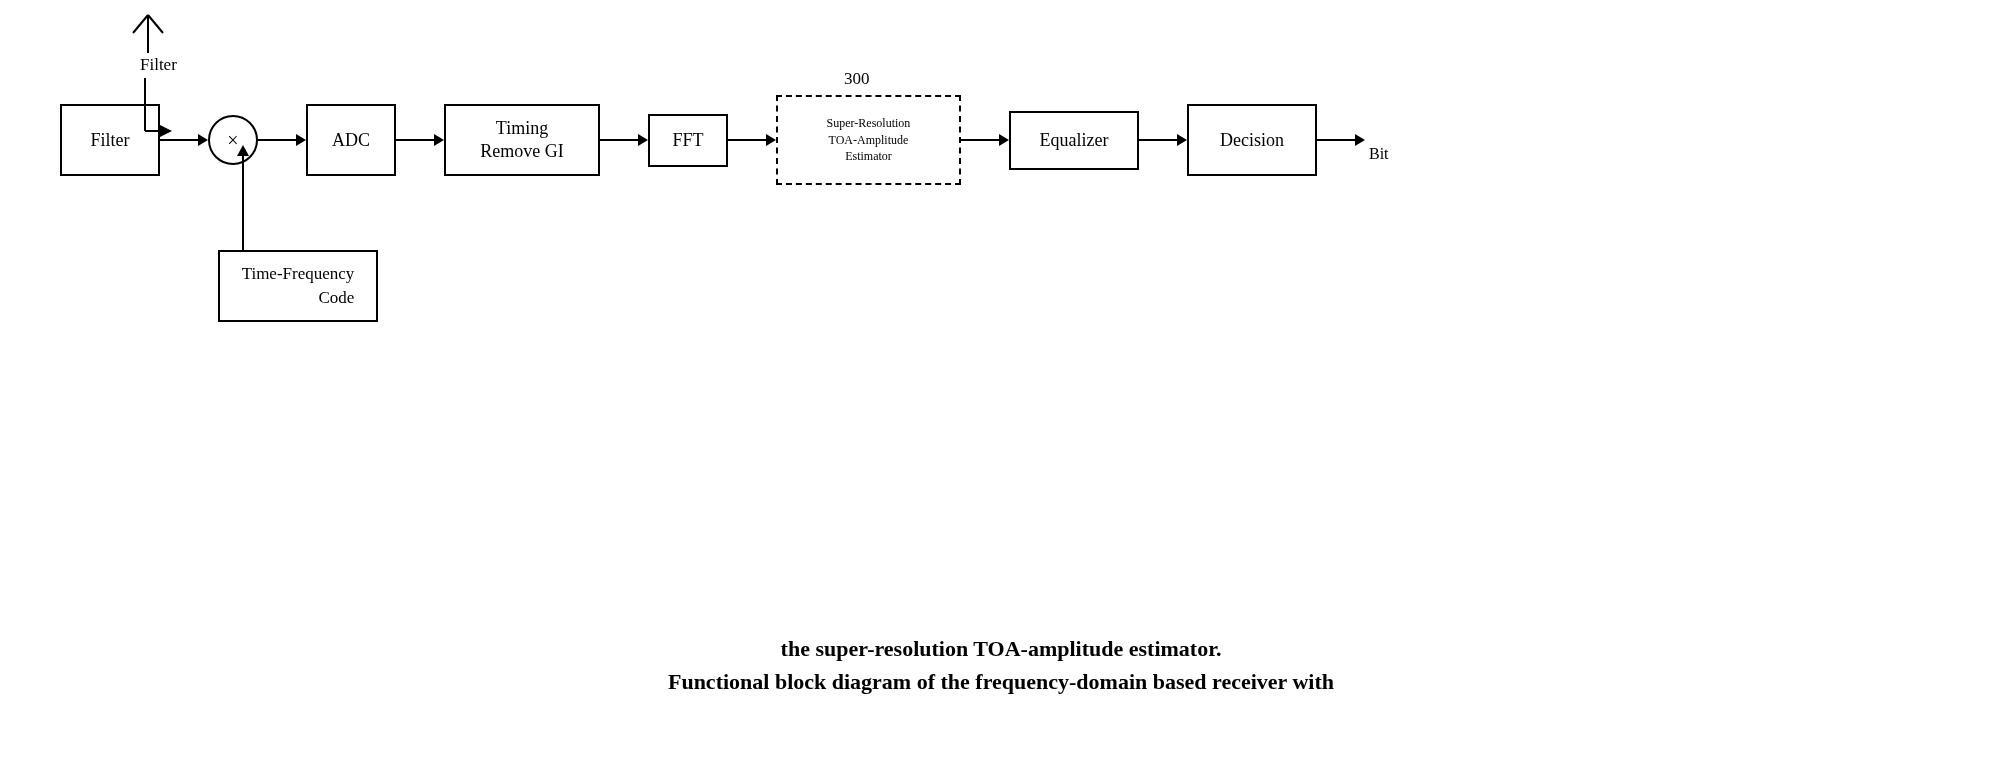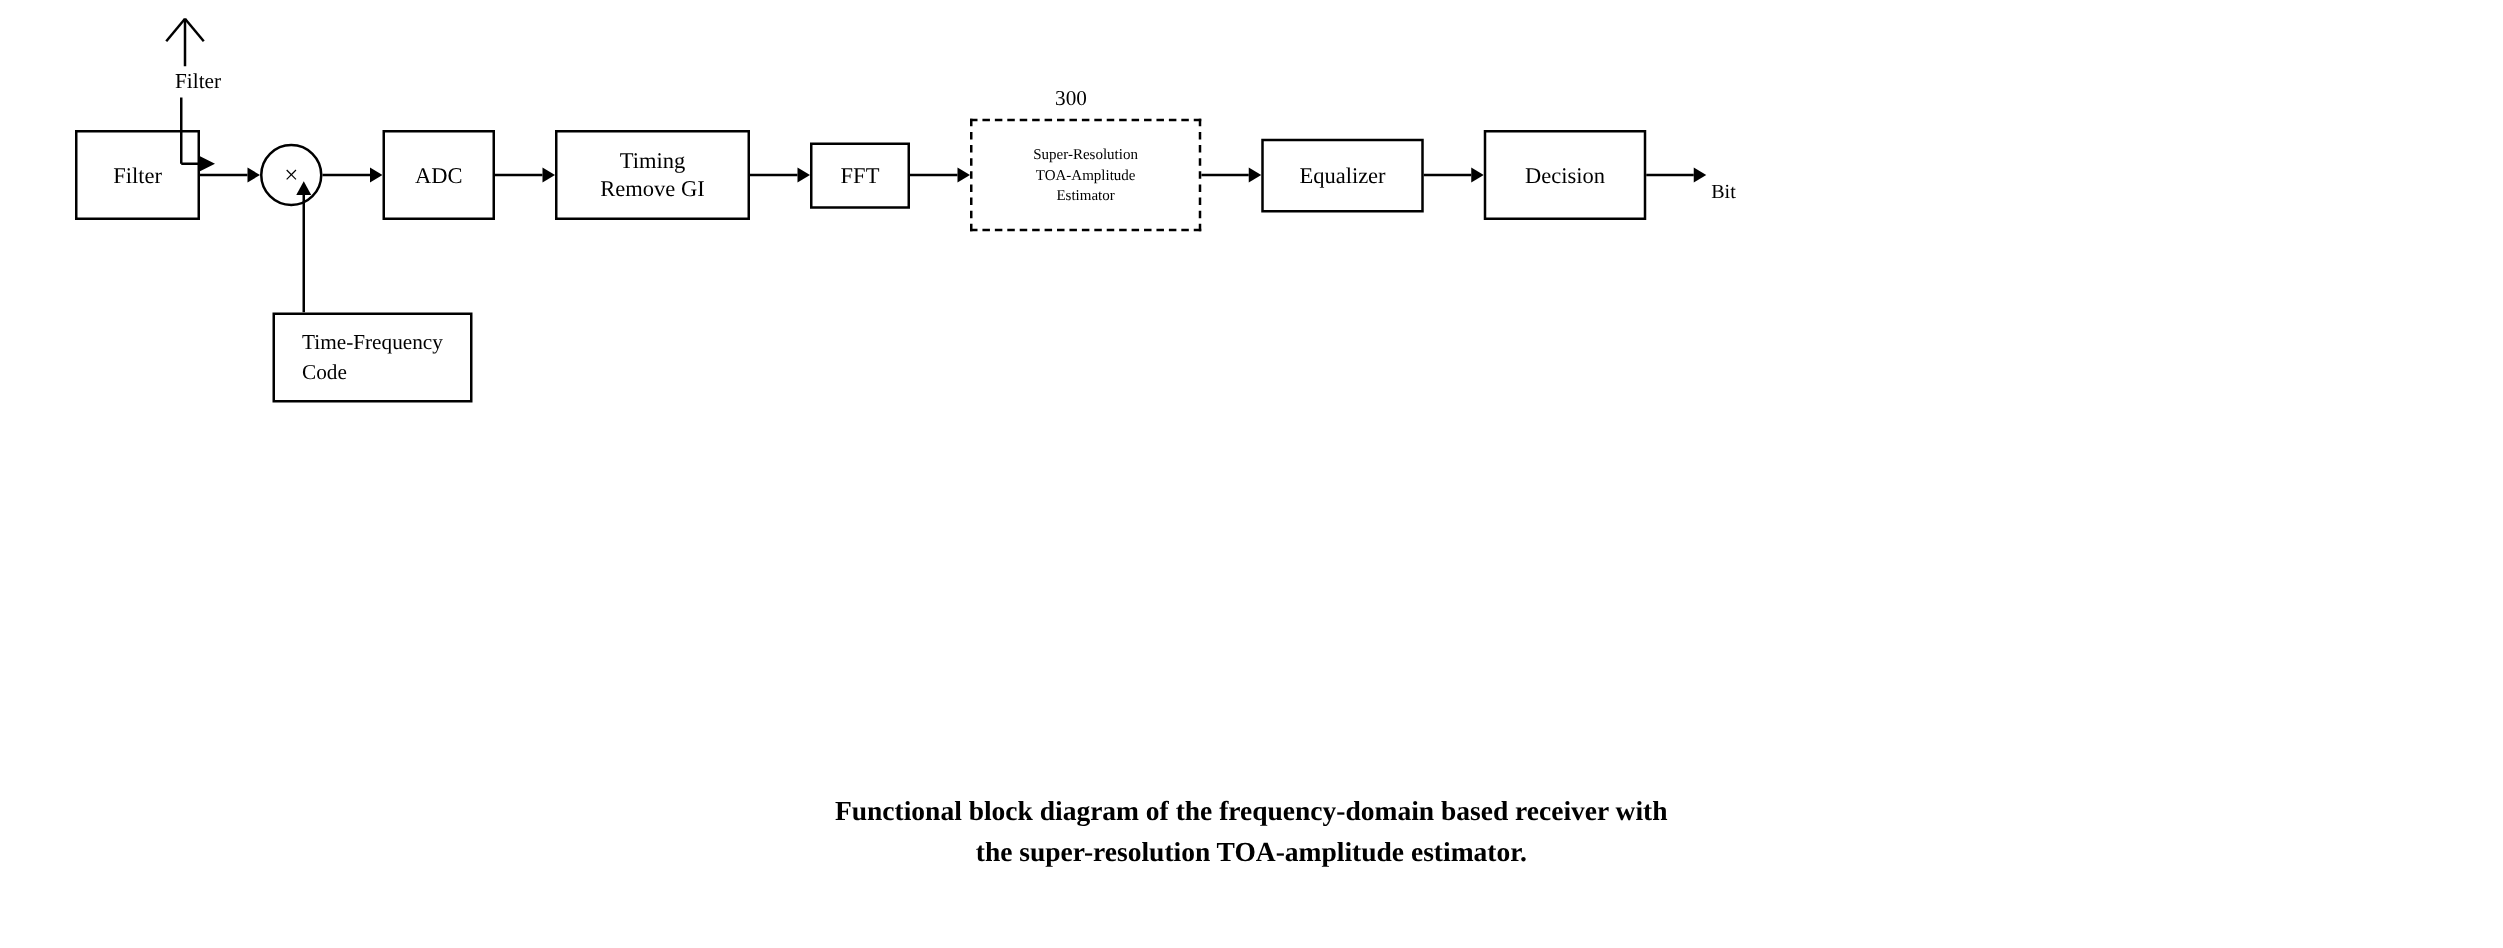--- a/index.html
+++ b/index.html
@@ -257,25 +257,25 @@
     <line x1="85" y1="48" x2="85" y2="101" stroke="black" stroke-width="2"></line>
     <line x1="85" y1="101" x2="100" y2="101" stroke="black" stroke-width="2"></line>
 
     <polygon points="100,95 100,107 112,101" fill="black"></polygon>
 
     <line x1="183" y1="126" x2="183" y2="220" stroke="black" stroke-width="2"></line>
     <polygon points="177,126 189,126 183,115" fill="black"></polygon>
   </svg>
 
   <div style="position: absolute; top: 220px; left: 158px; width: 160px; height: 72px; border: 2px solid #000; background: #fff; display: flex; align-items: center; justify-content: center; text-align: center;">
-    <span style="line-height:1.4; text-align:left; font-size:17px; font-family:'Times New Roman',Times,serif;">Time-Frequency<br>Code</span>
+    <span style="line-height:1.4; text-align:right; font-size:17px; font-family:'Times New Roman',Times,serif;">Time-Frequency<br>Code</span>
   </div>
 
 </div>
 
 <style>
   .antenna-container { top: 5px; left: 120px; }
 </style>
 
 <div class="caption">
+  <div>the super-resolution TOA-amplitude estimator.</div>
   <div>Functional block diagram of the frequency-domain based receiver with</div>
-  <div>the super-resolution TOA-amplitude estimator.</div>
 </div>
 
 </body></html>

